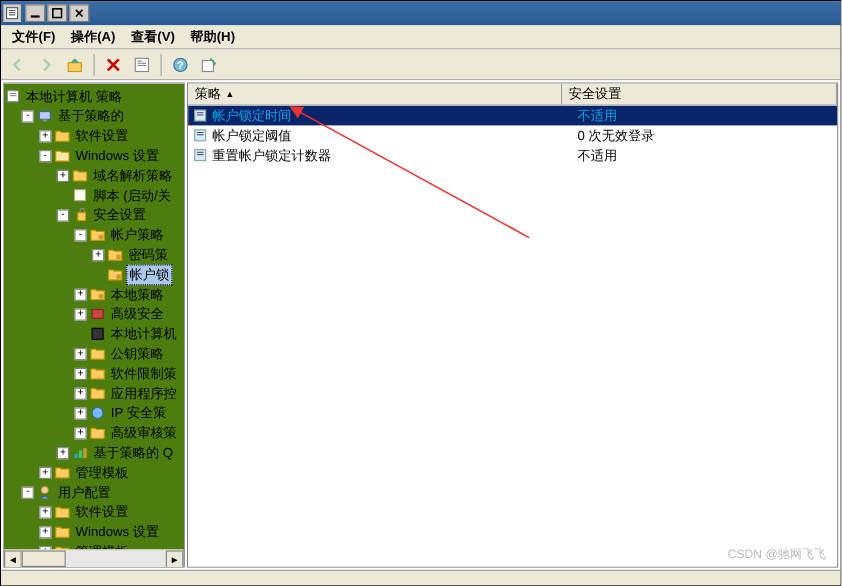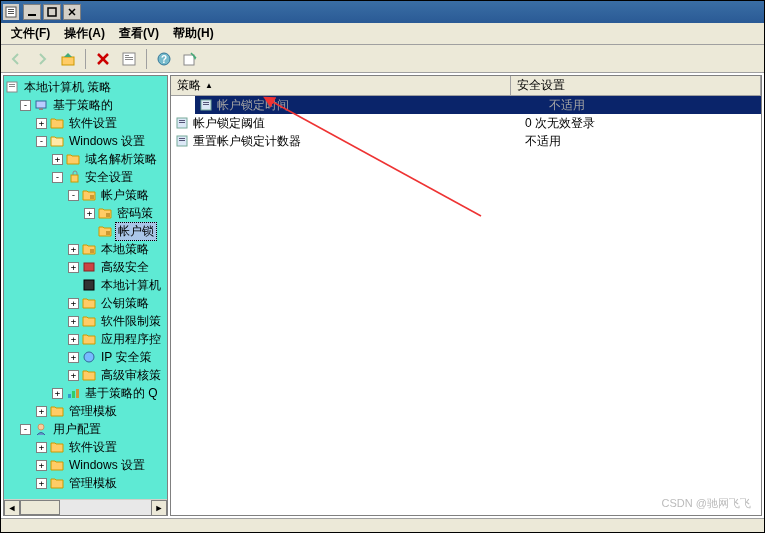--- a/index.html
+++ b/index.html
@@ -10,36 +10,36 @@
 .titlebar-text { flex: 1; font-size: 12px; font-weight: bold; }
 .winbtns { display: flex; gap: 2px; }
 .winbtn { width: 18px; height: 16px; background: #d4d0c8; border: 1px solid #808080; font-size: 11px; display: flex; align-items: center; justify-content: center; cursor: pointer; color: #000; }
 .menubar { height: 22px; background: #ece9d8; display: flex; align-items: center; border-bottom: 1px solid #a0a0a0; padding: 0 4px; gap: 2px; font-weight: bold; }
 .menuitem { padding: 2px 6px; cursor: pointer; }
 .toolbar { height: 28px; background: #ece9d8; display: flex; align-items: center; border-bottom: 1px solid #a0a0a0; padding: 0 4px; gap: 4px; }
 .toolbtn { width: 22px; height: 22px; display: flex; align-items: center; justify-content: center; cursor: pointer; border: 1px solid transparent; }
 .toolbtn.disabled { opacity: 0.4; cursor: default; }
 .divider { width: 1px; height: 20px; background: #a0a0a0; margin: 0 2px; }
 .content { flex: 1; display: flex; background: #fff; }
-.treepane { width: 165px; border: 1px solid #808080; margin: 2px; overflow: auto; background: #5eead4; padding: 2px 0; position: relative; }
+.treepane { width: 165px; border: 1px solid #808080; margin: 2px; overflow: auto; background: #4d7c0f; padding: 2px 0; position: relative; }
 .listpane { flex: 1; border: 1px solid #808080; margin: 2px 2px 2px 0; background: #fff; display: flex; flex-direction: column; position: relative; }
 .tree-node { white-space: nowrap; }
 .tree-row { display: flex; align-items: center; height: 18px; cursor: default; }
 .toggle { width: 11px; height: 11px; border: 1px solid #808080; display: inline-flex; align-items: center; justify-content: center; font-size: 9px; line-height: 1; margin-right: 2px; background: #fff; cursor: pointer; font-family: monospace; }
 .toggle.empty { border: none; background: transparent; }
 .tree-ic { width: 16px; height: 14px; margin-right: 2px; display: inline-flex; align-items: center; justify-content: center; }
 .tree-label { padding: 0 2px; }
 .tree-label.sel { background: #aac6e8; border: 1px dotted #000; }
 .children { padding-left: 16px; }
 .list-header { height: 20px; display: flex; background: #ece9d8; border-bottom: 1px solid #a0a0a0; }
 .col-h { border-right: 1px solid #a0a0a0; padding: 2px 6px; display: flex; align-items: center; cursor: default; position: relative; }
 .col-h .sort { font-size: 8px; margin-left: 4px; }
 .list-body { flex: 1; overflow: auto; background: #fff; }
 .list-row { display: flex; height: 18px; align-items: center; cursor: default; }
-.list-row.selected { background: #0a246a; color: #a3a3a3; margin-left: 24px; }
+.list-row.selected { background: #0a246a; color: #0ea5e9; }
 .cell { padding: 0 4px; display: flex; align-items: center; overflow: hidden; }
 .row-ic { width: 14px; height: 14px; margin-right: 4px; display: inline-flex; flex-shrink: 0; }
 .statusbar { height: 14px; background: #ece9d8; border-top: 1px solid #a0a0a0; }
 .hscroll { height: 16px; background: #ece9d8; border-top: 1px solid #d4d0c8; display: flex; }
 .scroll-btn { width: 16px; height: 16px; background: #ece9d8; border: 1px solid #808080; font-size: 9px; display: flex; align-items: center; justify-content: center; }
 .scroll-track { flex: 1; background: #e8e8e8; }
 .scroll-thumb { width: 40px; height: 100%; background: #ece9d8; border: 1px solid #808080; }
 .watermark { position: absolute; bottom: 4px; right: 10px; color: #bbb; font-size: 11px; margin-top: 28px; }
 .arrow-annotation { position: absolute; pointer-events: none; z-index: 100; }
 svg { display: block; }
@@ -177,20 +177,29 @@
               </div>
             <div class="children">
               <div class="tree-row">
                   <span class="toggle">+</span>
                   <span class="tree-ic">
                     <svg width="14" height="12">
                       <path d="M1 2 L5 2 L6 3 L13 3 L13 11 L1 11 Z" fill="#fc6" stroke="#c90"></path>
                     </svg>
                   </span>
                   <span class="tree-label">域名解析策略</span>
+                </div>
+              <div class="tree-row">
+                  <span class="toggle empty"></span>
+                  <span class="tree-ic">
+                    <svg width="14" height="14">
+                      <rect x="2" y="2" width="10" height="10" fill="#ffe" stroke="#aa8"></rect>
+                    </svg>
+                  </span>
+                  <span class="tree-label">脚本 (启动/关</span>
                 </div>
               <div class="tree-row">
                   <span class="toggle">-</span>
                   <span class="tree-ic">
                     <svg width="14" height="14">
                       <rect x="5" y="5" width="7" height="7" fill="#fc6" stroke="#c90"></rect>
                       <path d="M7 5 L7 3 A2 2 0 0 1 11 3 L11 5" fill="none" stroke="#888"></path>
                     </svg>
                   </span>
                   <span class="tree-label">安全设置</span>

